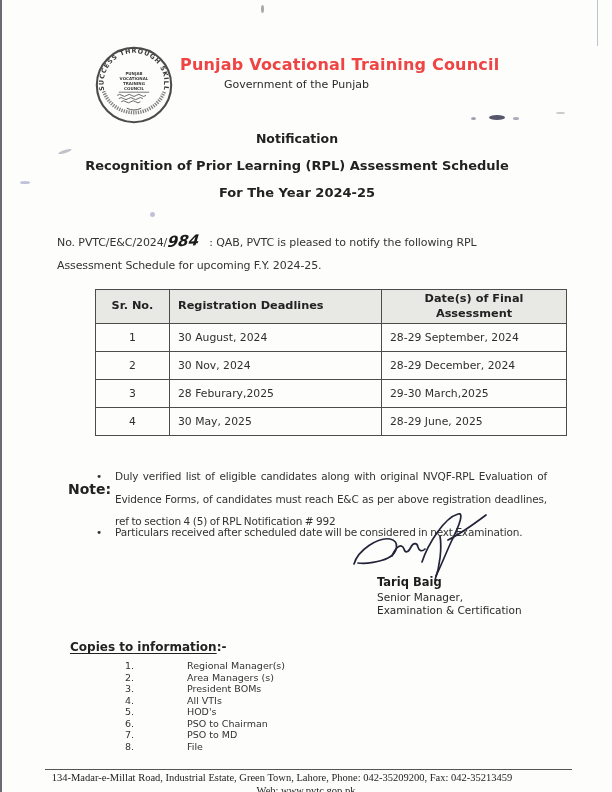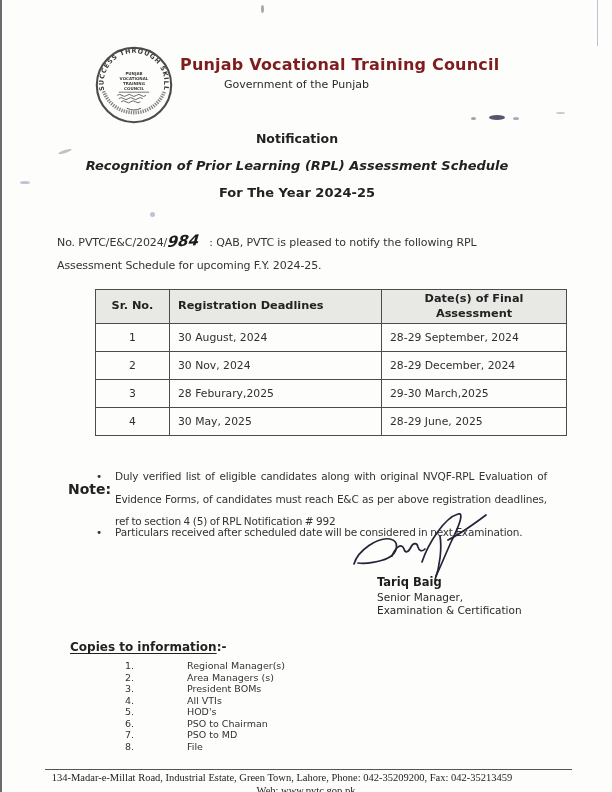--- a/index.html
+++ b/index.html
@@ -4,26 +4,26 @@
 <style>
   html,body{margin:0;padding:0;background:#9a9a9a;}
   .page{
     position:relative;width:612px;height:792px;margin:0 auto;
     background:#fdfdfc;overflow:hidden;
     font-family:"DejaVu Sans",sans-serif;color:#2b2b2b;
   }
   
   .seal{position:absolute;left:94px;top:45px;width:80px;height:80px;}
   .org-block{position:absolute;left:180px;top:55px;}
-  .org-name{font-size:16px;font-weight:bold;color:#7f1d1d;letter-spacing:.2px;white-space:nowrap;}
+  .org-name{font-size:16px;font-weight:bold;color:#ef4444;letter-spacing:.2px;white-space:nowrap;}
   .org-sub{font-size:11px;font-weight:normal;color:#2a2a2a;margin-top:4px;margin-left:44px;}
   
   .titles{position:absolute;left:0;top:131px;width:594px;text-align:center;color:#222;}
   .t1{font-size:12.5px;font-weight:bold;}
-  .t2{font-size:13px;font-weight:bold;margin-top:12px;font-style:italic;}
+  .t2{font-size:13px;font-weight:bold;margin-top:12px;}
   .t3{font-size:13px;font-weight:bold;margin-top:12px;}
   
   .refpara{
     position:absolute;left:57px;top:230px;width:472px;
     font-size:11px;line-height:23px;color:#333;
     letter-spacing:-.1px;
   }
   .hand-num{
     display:inline-block;font-style:italic;font-size:15px;
     transform:skewX(-10deg) rotate(-4deg);color:#1a1a1a;

